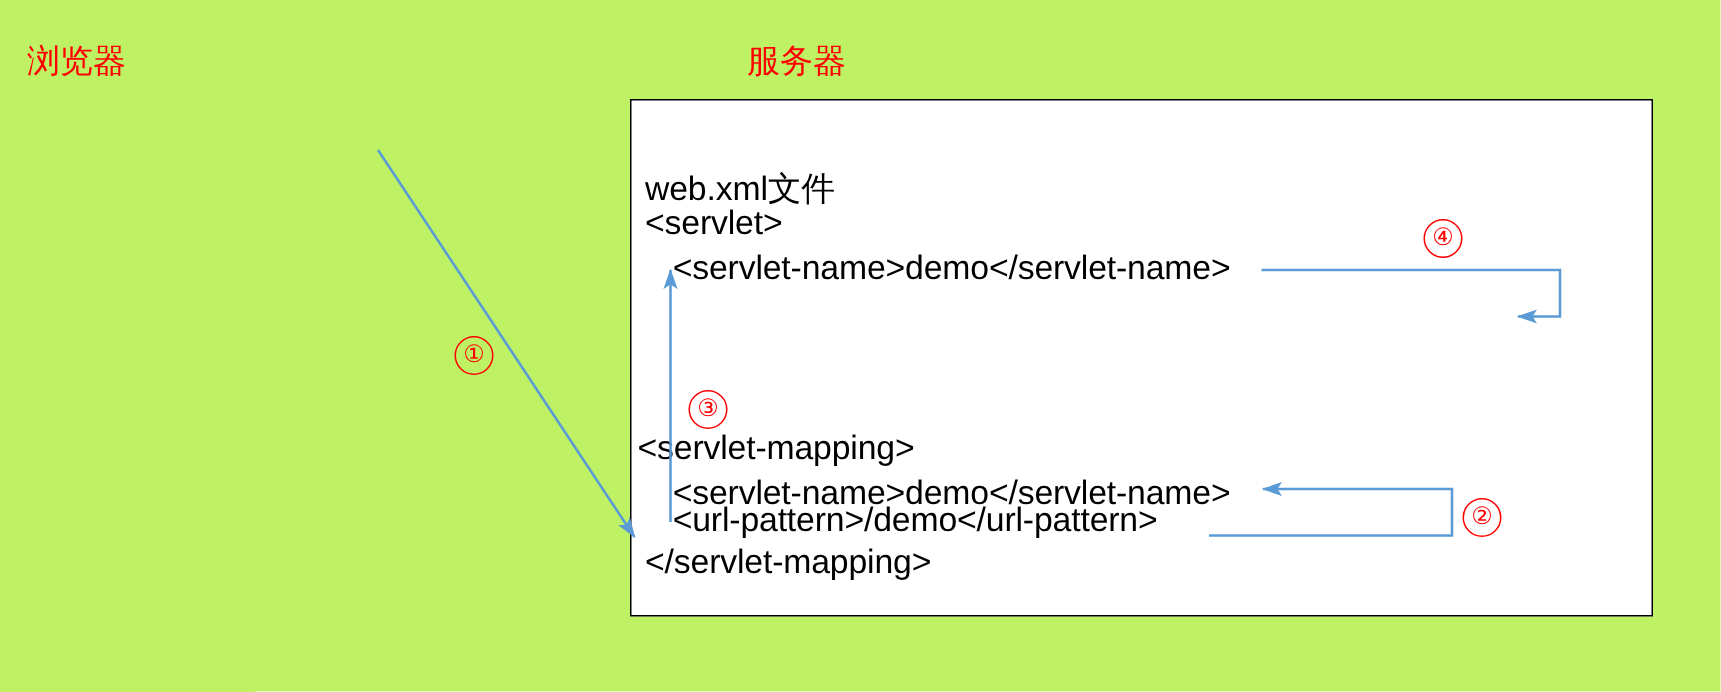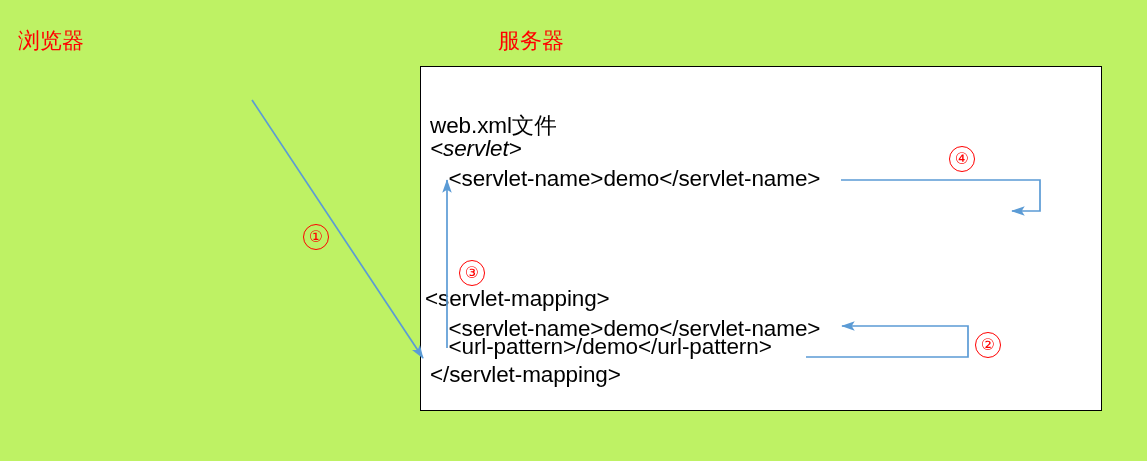--- a/index.html
+++ b/index.html
@@ -86,21 +86,21 @@
 
   <div class="label-red" id="browser-label">浏览器</div>
 
 
   <div class="label-red" id="server-label">服务器</div>
 
   <div class="panel" id="server-box"></div>
 
   <div class="code-line" style="left:430px; top:67px;margin-top:48px;">web.xml文件</div>
 
-  <div class="code-line" style="left:430px; top:138px;font-style:italic;">&lt;servlet&gt;</div>
+  <div class="code-line" style="left:430px; top:138px;">&lt;servlet&gt;</div>
 
   <div class="code-line" style="left:430px; top:168px;">   &lt;servlet-name&gt;demo&lt;/servlet-name&gt;</div>
 
 
 
   <div class="code-line" style="left:425px; top:288px;">&lt;servlet-mapping&gt;</div>
 
   <div class="code-line" style="left:430px; top:318px;">   &lt;servlet-name&gt;demo&lt;/servlet-name&gt;</div>
 
   <div class="code-line" style="left:430px; top:336px;text-align:center;">   &lt;url-pattern&gt;/demo&lt;/url-pattern&gt;</div>

